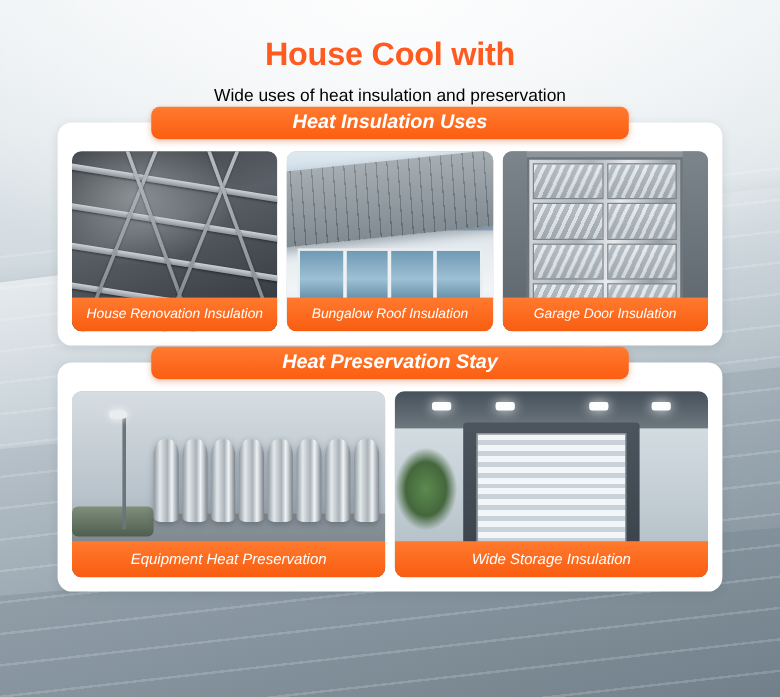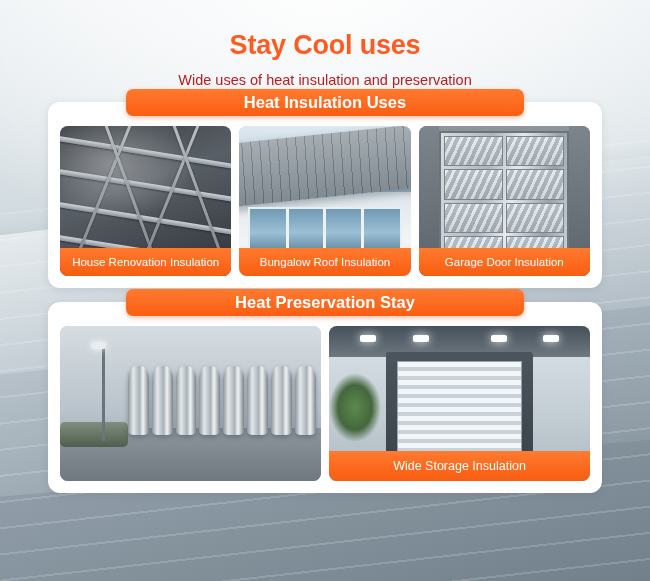--- a/index.html
+++ b/index.html
@@ -108,28 +108,29 @@
     margin: 0;
     font-size: 27px;
     line-height: 31px;
     font-weight: bold;
     color: #ff5a1f;
     letter-spacing: -0.2px;
   }
   .headline .sub {
     margin-top: 11px;
     font-size: 14.5px;
-    color: #b91c1c;
+    color: #000000;
     font-weight: normal;
   }
 
   
   .section {
     position: relative;
     margin: 0 26px;
+    font-style: italic;
   }
   .panel {
     position: relative;
     background: #ffffff;
     border-radius: 12px;
     box-shadow: 0 2px 8px rgba(60,70,80,0.12);
     padding: 24px 12px 12px 12px;
     margin-top: 14px;
   }
   .pill {
@@ -403,21 +404,21 @@
     <div class="bg-roof3"></div>
     <div class="bg-lines"></div>
     <div class="bg-haze"></div>
   </div>
 
   <div class="card">
     <div class="card-inner">
 
       <div class="headline">
         <h1>
-          <span>Stay Cool uses</span><br>
+          <span>House Cool with</span><br>
         </h1>
         <div class="sub">Wide uses of heat insulation and preservation</div>
       </div>
 
       <div class="section">
         <div class="panel">
           <div class="pill">Heat Insulation Uses</div>
 
           <div class="tiles">
 
@@ -488,20 +489,21 @@
                   <div class="tank"></div>
                     <div class="tank"></div>
                     <div class="tank"></div>
                   <div class="tank"></div>
                     <div class="tank"></div>
                     <div class="tank"></div>
                   <div class="tank"></div>
                     <div class="tank"></div>
                 </div>
               </div>
+              <div class="caption single">Equipment Heat Preservation</div>
             </div>
 
             <div class="tile t2">
               <div class="photo ph-cold">
                 <div class="floor"></div>
                 <div class="ceiling"></div>
                 <div class="light" style="left:12%"></div>
                 <div class="light" style="left:32%"></div>
                 <div class="light" style="left:62%"></div>
                 <div class="light" style="left:82%"></div>

